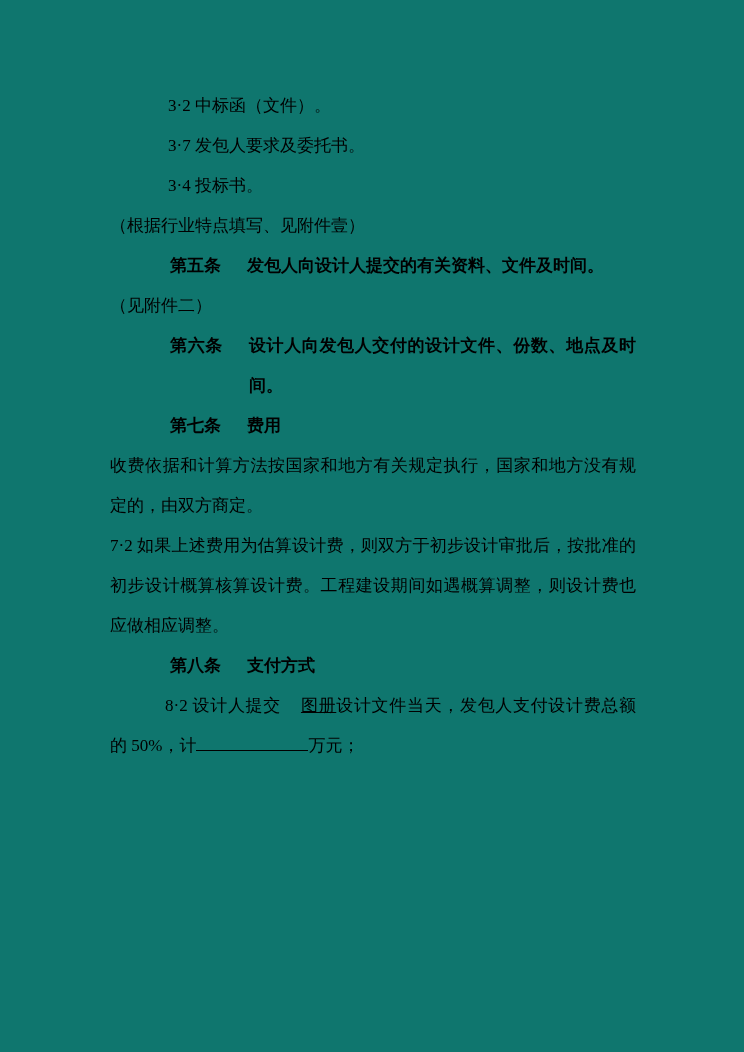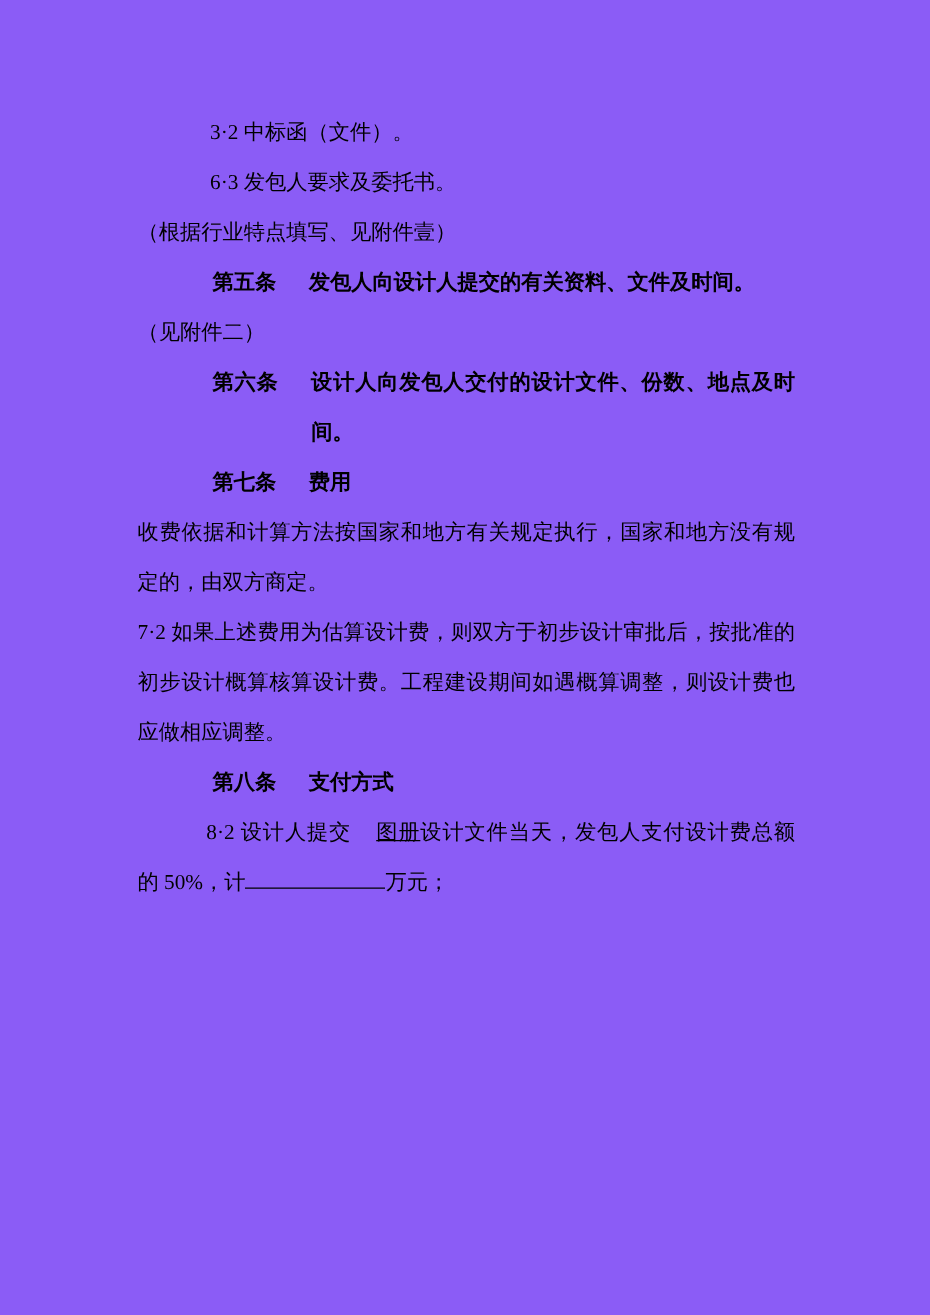--- a/index.html
+++ b/index.html
@@ -1,21 +1,21 @@
 <!DOCTYPE html>
 <html><head>
 <meta charset="utf-8">
 <style>
   html, body { margin: 0; padding: 0; background: #ffffff; }
   .page {
     width: 744px;
     height: 1052px;
     box-sizing: border-box;
     padding: 86px 108px 0 110px;
-    background: #8b5cf6;
+    background: #0f766e;
     color: #000000;
     font-family: "Liberation Serif", "DejaVu Serif", serif;
     font-size: 17px;
     overflow: hidden;
   }
   p { margin: 0; line-height: 40px; text-align: justify; }
   .item { text-indent: 58px; }
   .heading { font-weight: bold; }
   .hang  { padding-left: 139px; text-indent: -79px; }   
   .hang4 { padding-left: 115px; text-indent: -79px; }   
@@ -32,21 +32,22 @@
   .blank-lg { width: 162px; }
   .blank-md { width: 112px; }
   .u { text-decoration: underline; padding-left: 20px; }
 </style>
 </head>
 <body>
 
 <div class="page">
 
   <p class="item">3·2 中标函（文件）。</p>
-  <p class="item">6·3 发包人要求及委托书。</p>
+  <p class="item">3·7 发包人要求及委托书。</p>
+  <p class="item">3·4 投标书。</p>
 
 
   <p class="note">（根据行业特点填写、见附件壹）</p>
 
   <p class="heading hang"><span class="hlabel">第五条</span><span>发包人向设计人提交的有关资料、文件及时间。</span></p>
 
   <p class="note">（见附件二）</p>
 
   <p class="heading hang"><span class="hlabel">第六条</span><span>设计人向发包人交付的设计文件、份数、地点及时间。</span></p>
 

